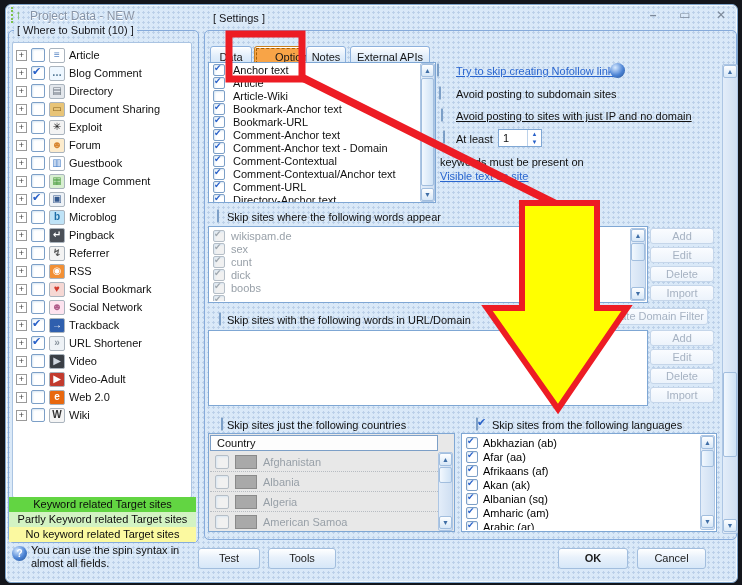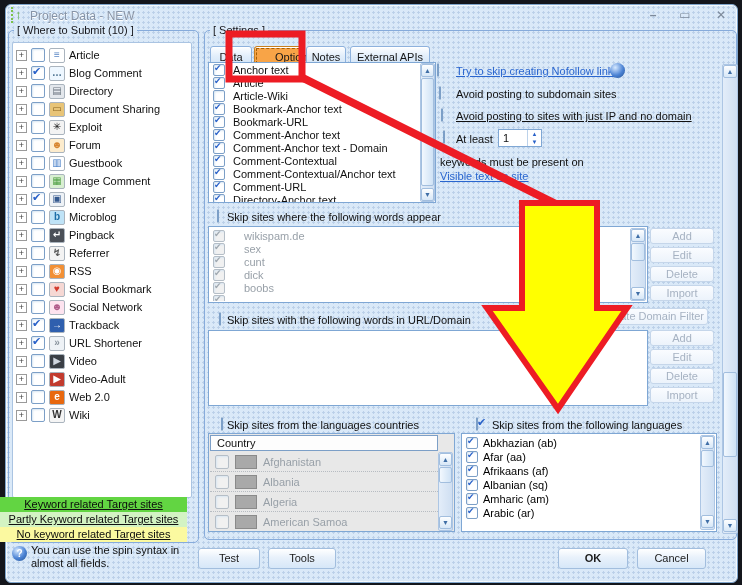--- a/index.html
+++ b/index.html
@@ -35,21 +35,21 @@
   
   .legbar{left:9px;width:187px;height:15px;text-align:center;line-height:15px;color:#0c0c0c;}
   
   .tab{height:20px;line-height:20px;text-align:center;color:#161616;
     background:linear-gradient(#fdfeff,#e2eefb 50%,#d2e4f6);border:1px solid #8db1dd;border-radius:3px;
     box-shadow:inset 0 1px 0 #fff;box-sizing:border-box;}
   .tab.active{background:var(--tab-orange);border-color:#c87f1f;outline:1px dashed #a55f05;outline-offset:-3px;}
   
   .list{background:#fff;border:1px solid #7fa7d4;box-sizing:border-box;overflow:hidden;}
   .lrow{display:flex;align-items:center;height:13px;gap:8px;padding-left:3px;}
-  .wrow{display:flex;align-items:center;height:13px;gap:19px;padding-left:3px;color:#99a1a9;}
+  .wrow{display:flex;align-items:center;height:13px;gap:6px;padding-left:3px;color:#99a1a9;}
   .crow{display:flex;align-items:center;height:19px;gap:6px;padding-left:5px;color:#98a0a8;
     border-bottom:1px dotted #b7bcc2;}
   .flag{width:20px;height:12px;background:#a9a9a9;border:1px solid #8a8a8a;flex:0 0 auto;}
   .lgrow{display:flex;align-items:center;height:14px;gap:5px;padding-left:3px;color:#000;}
   
   .btn{text-align:center;color:#1c1c1c;background:linear-gradient(#ffffff,#e8f1fb 45%,#d6e7f8);
     border:1px solid #a2bede;border-radius:3px;box-sizing:border-box;line-height:19px;}
   .btn.sm{line-height:14px;border-radius:3px;}
   .btn.dis{color:#a6b2c2;border-color:#c5d6ea;background:linear-gradient(#fafcff,#ecf3fb);}
   .btn.bold{font-weight:bold;}
@@ -231,34 +231,34 @@
       <span>Web 2.0</span>
     </div>
 
     <div class="trow">
       <span class="expander">+</span>
       <span class="cb"></span>
       <span class="ticon" style="background: rgb(245, 245, 245); color: rgb(51, 51, 51);">W</span>
       <span>Wiki</span>
     </div>
   </div>
-<div class="abs" style="left:0;top:497px;width:187px;text-decoration:underline;">
+<div class="abs" style="left:9px;top:497px;width:187px;">
 
     <div class="legbar" style="position: relative; left: 0px; background: rgb(98, 213, 66);">Keyword related Target sites</div>
 
     <div class="legbar" style="position: relative; left: 0px; background: rgb(211, 243, 195);">Partly Keyword related Target sites</div>
 
     <div class="legbar" style="position: relative; left: 0px; background: rgb(251, 249, 160);">No keyword related Target sites</div>
   </div>
 <span class="abs globe" style="left:12px;top:546px;">?</span>
 <div class="abs" style="left:31px;top:544px;width:162px;line-height:13px;">You can use the spin syntax in almost all fields.</div>
 
 
 <div class="abs group" style="left:204px;top:30px;width:531px;height:508px;"></div>
-<span class="abs grouplabel" style="left:210px;top:24px;">[ Settings ]</span>
+<span class="abs grouplabel" style="left:210px;top:12px;">[ Settings ]</span>
 
 
 <div class="abs tab" style="left:210px;top:46px;width:42px;">Data</div>
 <div class="abs tab active" style="left:254px;top:46px;width:48px;padding-left:20px;">Options</div>
 <div class="abs tab" style="left:306px;top:46px;width:40px;">Notes</div>
 <div class="abs tab" style="left:350px;top:46px;width:80px;">External APIs</div>
 
 
 <div class="abs list" style="left:208px;top:62px;width:228px;height:141px;"></div>
 <div class="abs" style="left:210px;top:63px;width:208px;height:139px;overflow:hidden;">
@@ -393,21 +393,21 @@
 <span class="abs" style="left:227px;top:314px;">Skip sites with the following words in URL/Domain</span>
 <div class="abs list" style="left:208px;top:330px;width:440px;height:76px;"></div>
 <div class="abs btn sm dis" style="left:596px;top:308px;width:112px;height:17px;">Update Domain Filter</div>
 <div class="abs btn sm dis" style="left:650px;top:330px;width:64px;height:16px;">Add</div>
 <div class="abs btn sm dis" style="left:650px;top:349px;width:64px;height:16px;">Edit</div>
 <div class="abs btn sm dis" style="left:650px;top:368px;width:64px;height:16px;">Delete</div>
 <div class="abs btn sm dis" style="left:650px;top:387px;width:64px;height:16px;">Import</div>
 
 
 <span class="abs cb" style="left:209px;top:418px;"></span>
-<span class="abs" style="left:227px;top:419px;">Skip sites from the languages countries</span>
+<span class="abs" style="left:227px;top:419px;">Skip sites just the following countries</span>
 <div class="abs list" style="left:208px;top:433px;width:247px;height:99px;background:#e8e8e8;"></div>
 <div class="abs" style="left:210px;top:435px;width:228px;height:16px;background:#fdfdfd;border:1px solid #7c9fc7;box-sizing:border-box;line-height:14px;padding-left:6px;">Country</div>
 <div class="abs" style="left:210px;top:452px;width:228px;height:79px;overflow:hidden;">
 
     <div class="crow">
       <span class="cb dis"></span>
       <span class="flag"></span>
       <span>Afghanistan</span>
     </div>
 
@@ -448,20 +448,24 @@
     <div class="lgrow">
       <span class="cb sm checked"></span>
       <span>Afar (aa)</span>
     </div>
 
     <div class="lgrow">
       <span class="cb sm checked"></span>
       <span>Afrikaans (af)</span>
     </div>
 
+    <div class="lgrow">
+      <span class="cb sm checked"></span>
+      <span>Akan (ak)</span>
+    </div>
 
     <div class="lgrow">
       <span class="cb sm checked"></span>
       <span>Albanian (sq)</span>
     </div>
 
     <div class="lgrow">
       <span class="cb sm checked"></span>
       <span>Amharic (am)</span>
     </div>

